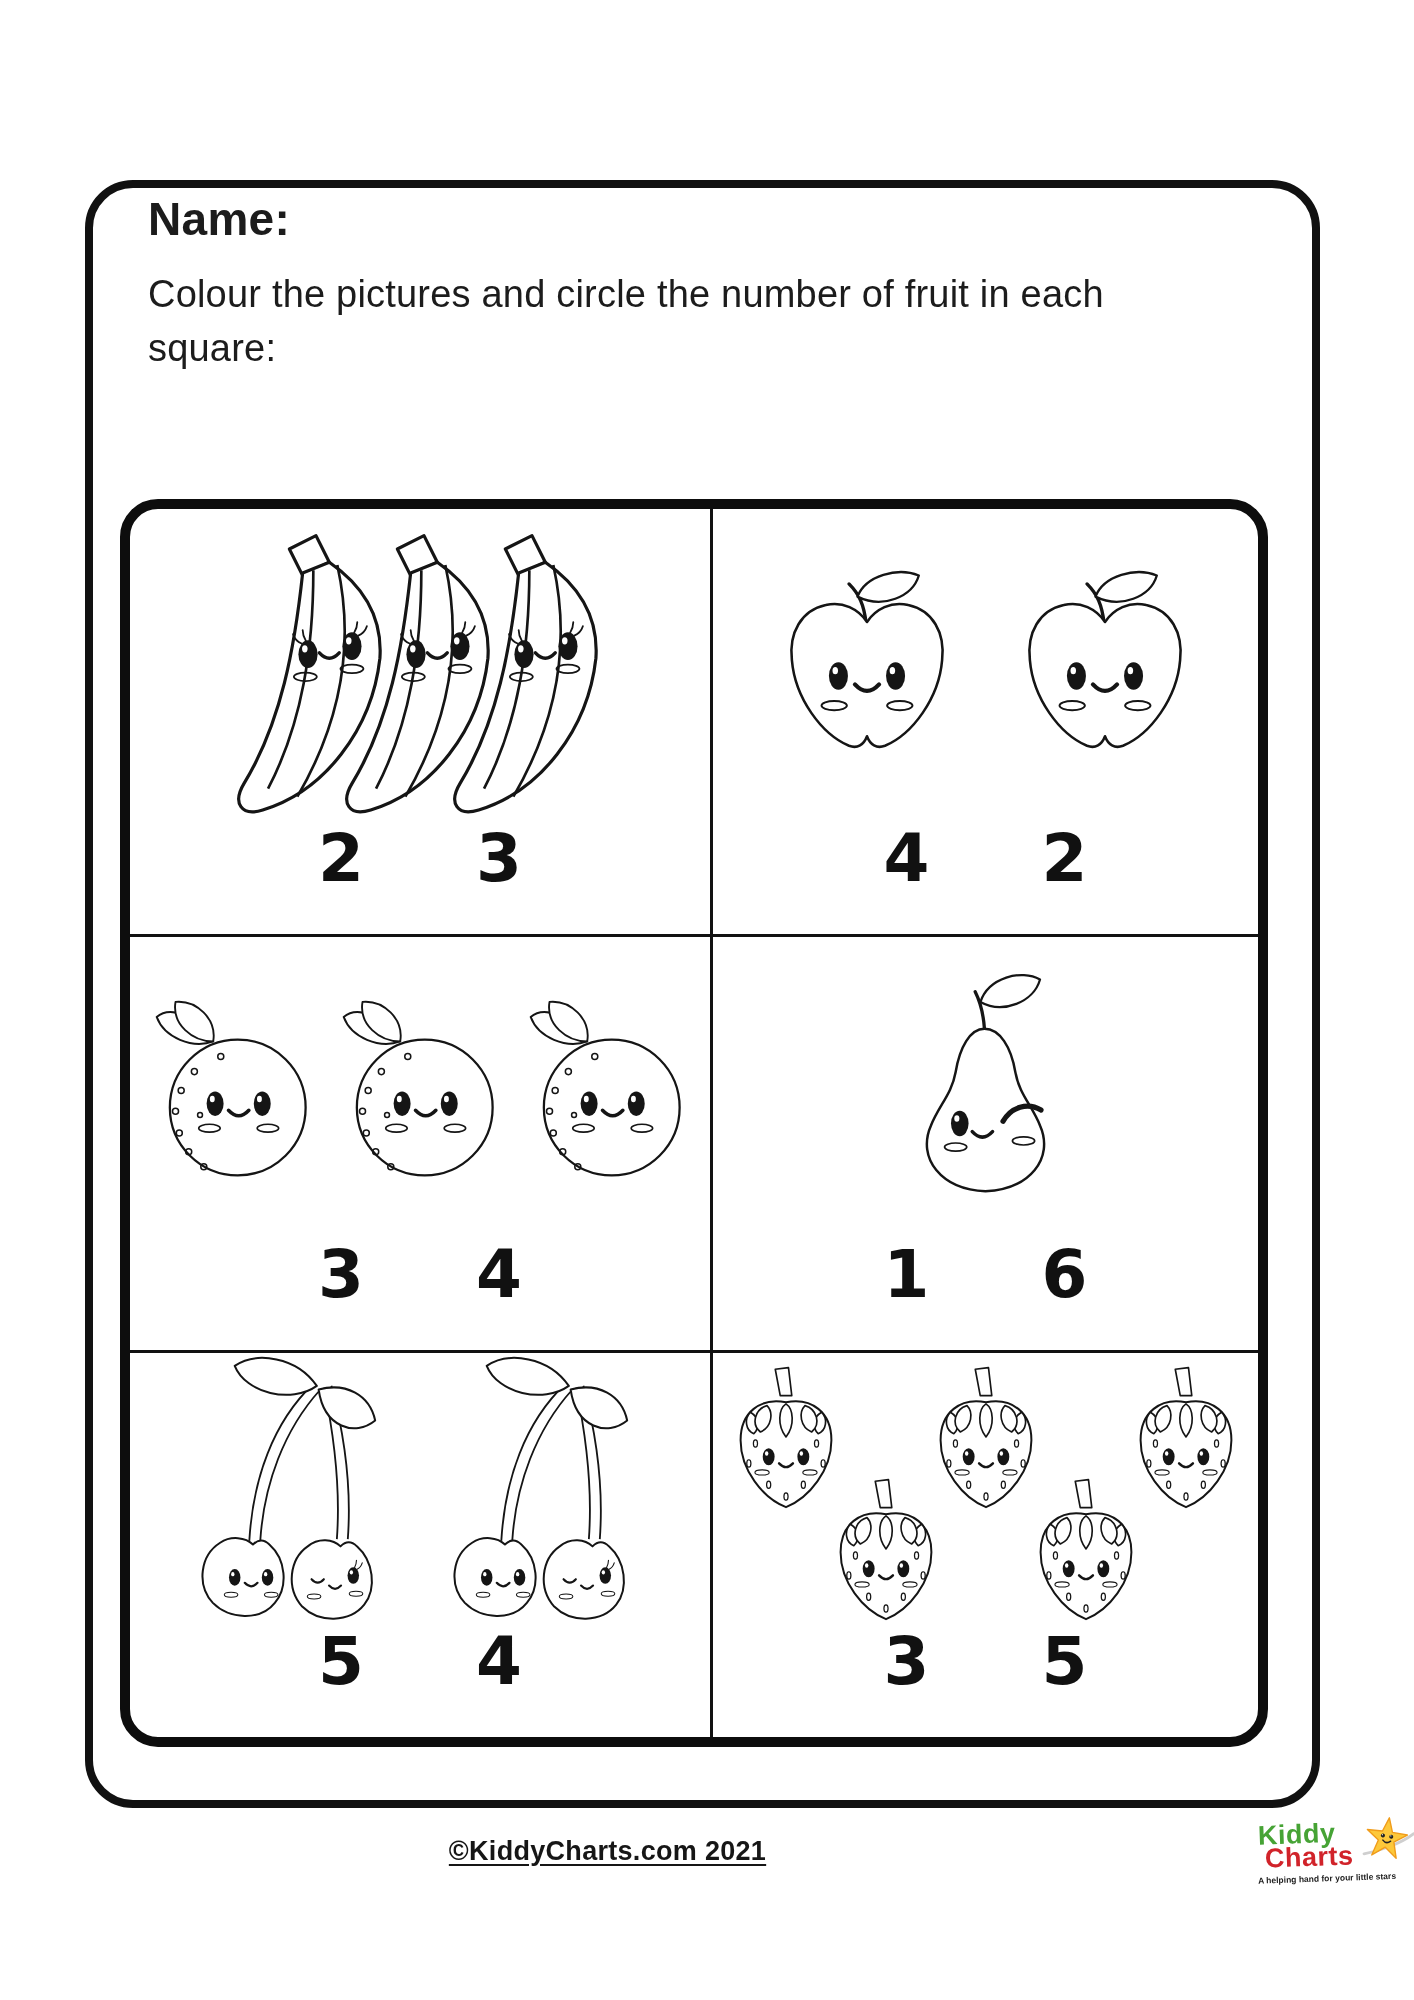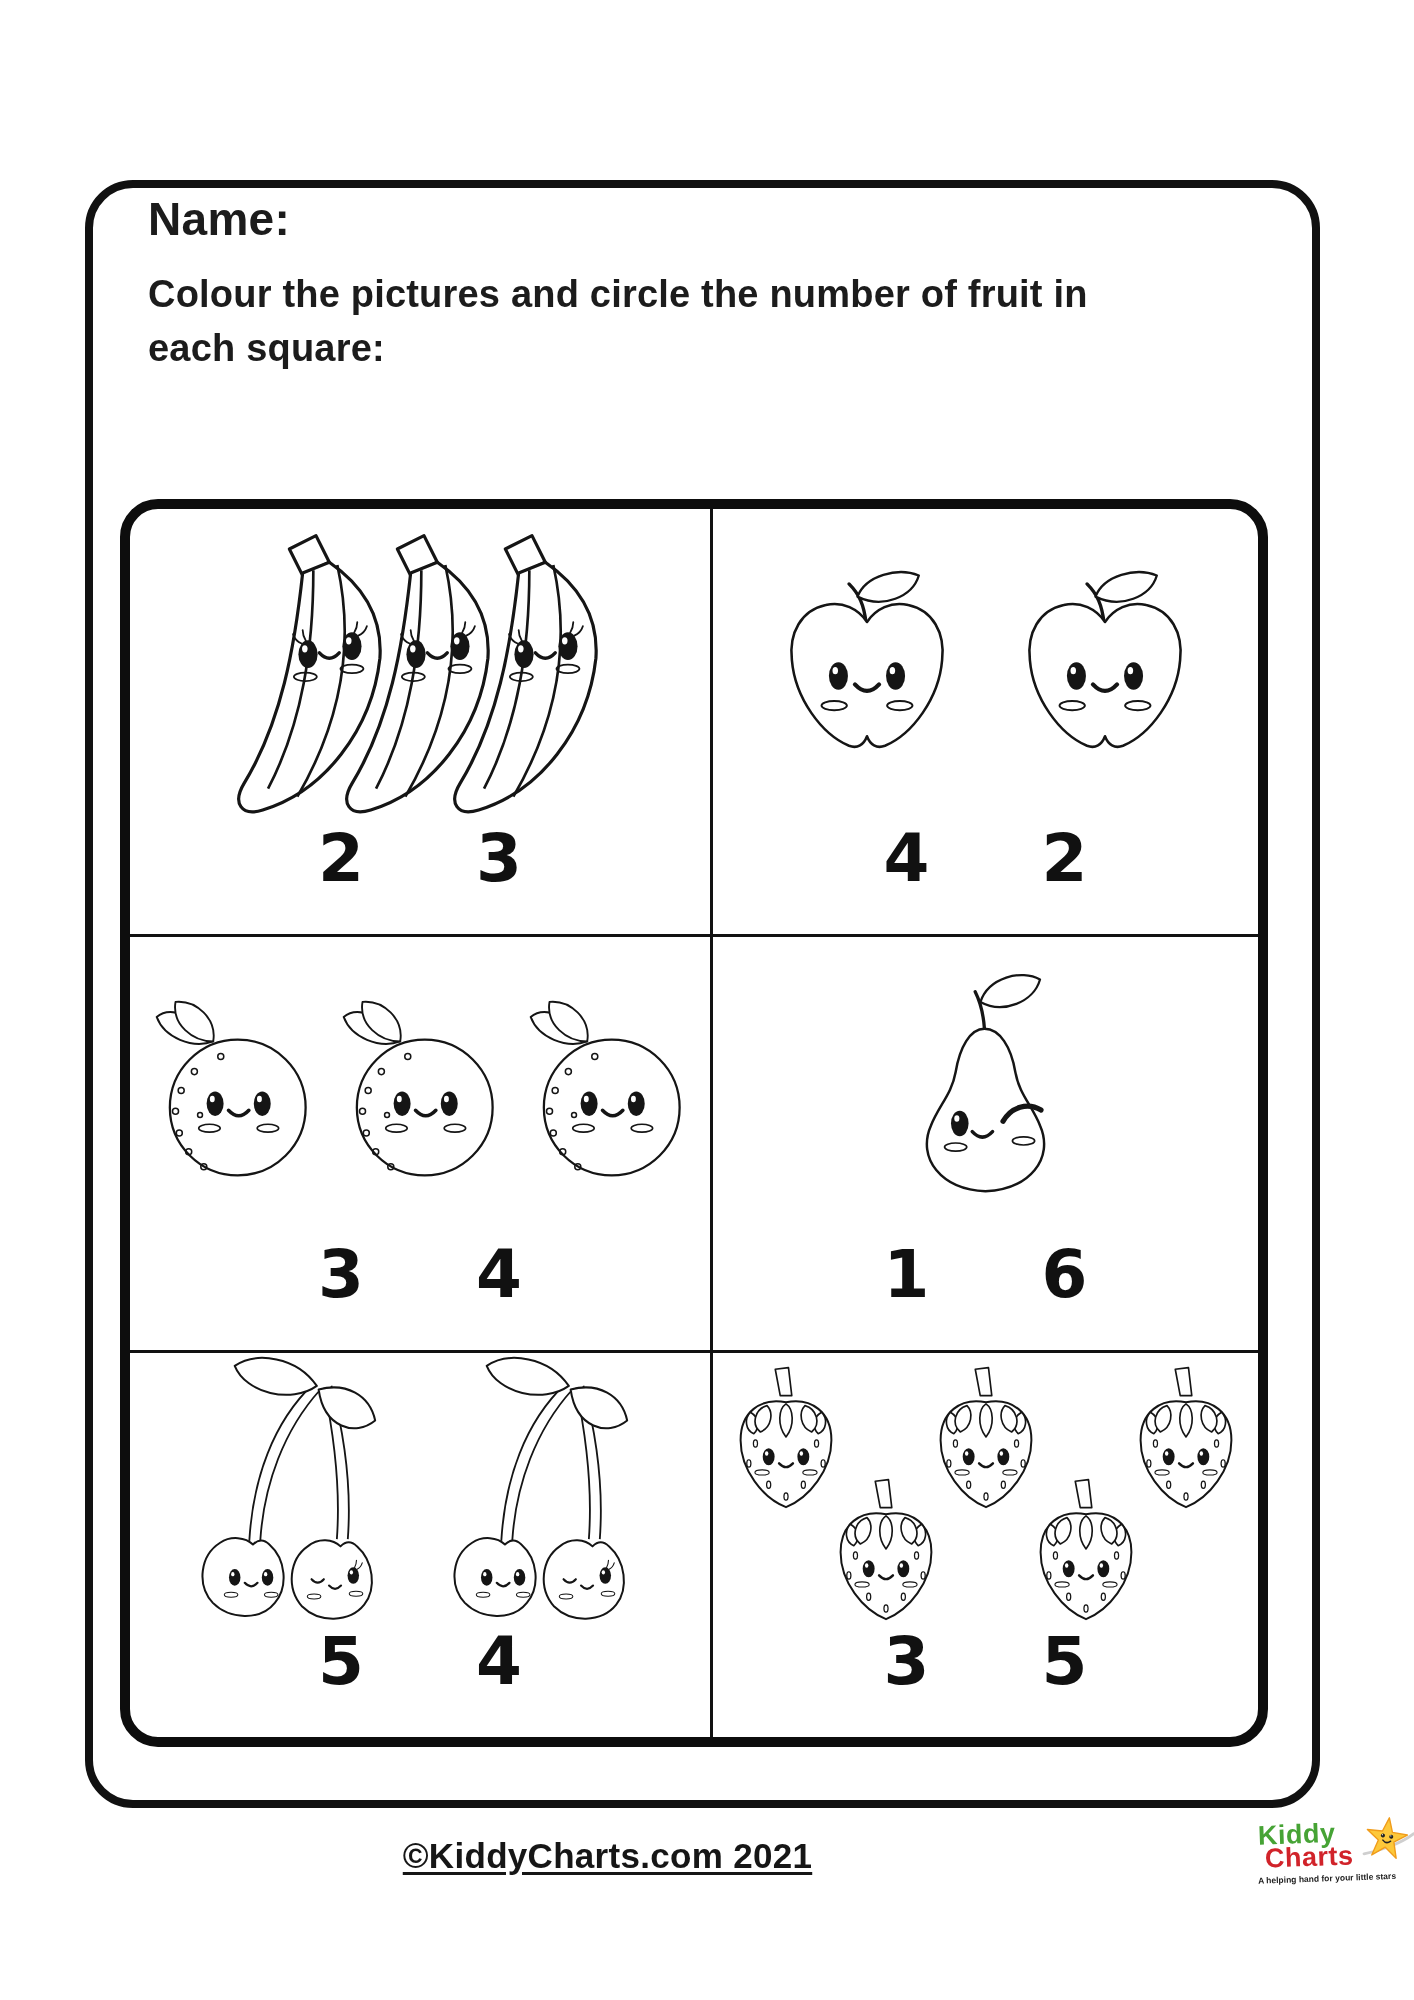--- a/index.html
+++ b/index.html
@@ -11,21 +11,21 @@
 
   .page-border{
     position:absolute;left:85px;top:180px;width:1235px;height:1628px;
     border:8px solid #111;border-radius:48px;background:#fff;
   }
   .name-label{
     position:absolute;left:148px;top:192px;font-size:46px;font-weight:600;letter-spacing:.3px;
   }
   .instruction{
     position:absolute;left:148px;top:268px;width:1020px;
-    font-size:38px;font-weight:700;line-height:1.42;letter-spacing:.2px;
+    font-size:38px;font-weight:400;line-height:1.42;letter-spacing:.2px;
   }
 
   .grid{
     position:absolute;left:120px;top:499px;width:1148px;height:1248px;
     border:10px solid #0d0d0d;border-radius:38px;background:#fff;
     display:grid;grid-template-columns:583px 545px;grid-template-rows:428px 416px 384px;
     overflow:hidden;
   }
   .cell{display:flex;flex-direction:column;justify-content:flex-end;min-width:0;min-height:0;}
   .cell:nth-child(odd){border-right:3px solid #111;}
@@ -44,21 +44,21 @@
   .fruits--strawberry .fruit:nth-child(even){margin-top:112px;margin-left:-24px;margin-right:-24px;}
 
   .numbers{
     height:108px;display:flex;justify-content:center;gap:112px;align-items:flex-start;
     font-family:"DejaVu Sans",sans-serif;font-size:66px;font-weight:700;color:#111;line-height:1;
     padding-bottom:8px;
   }
 
   .footer-credit{
     position:absolute;left:0;top:1836px;width:1215px;text-align:center;
-    font-size:35px;font-weight:600;text-decoration:underline;text-underline-offset:4px;
+    font-size:27px;font-weight:600;text-decoration:underline;text-underline-offset:4px;
     letter-spacing:.3px;color:#161616;
   }
 
   .logo{position:absolute;left:1258px;top:1820px;width:152px;height:76px;}
   .logo-word1{display:block;font-size:27px;font-weight:800;letter-spacing:.5px;transform:rotate(-2deg);line-height:1;}
   .logo-word2{display:block;font-size:27px;font-weight:800;letter-spacing:.5px;margin-top:-4px;margin-left:7px;transform:rotate(-2deg);line-height:1;}
   .logo-tagline{display:block;font-size:8.5px;font-weight:700;margin-top:3px;transform:rotate(-2deg);white-space:nowrap;color:#222;}
   .logo-star{position:absolute;right:-4px;top:-8px;transform:rotate(8deg);}
 </style>
 </head>

